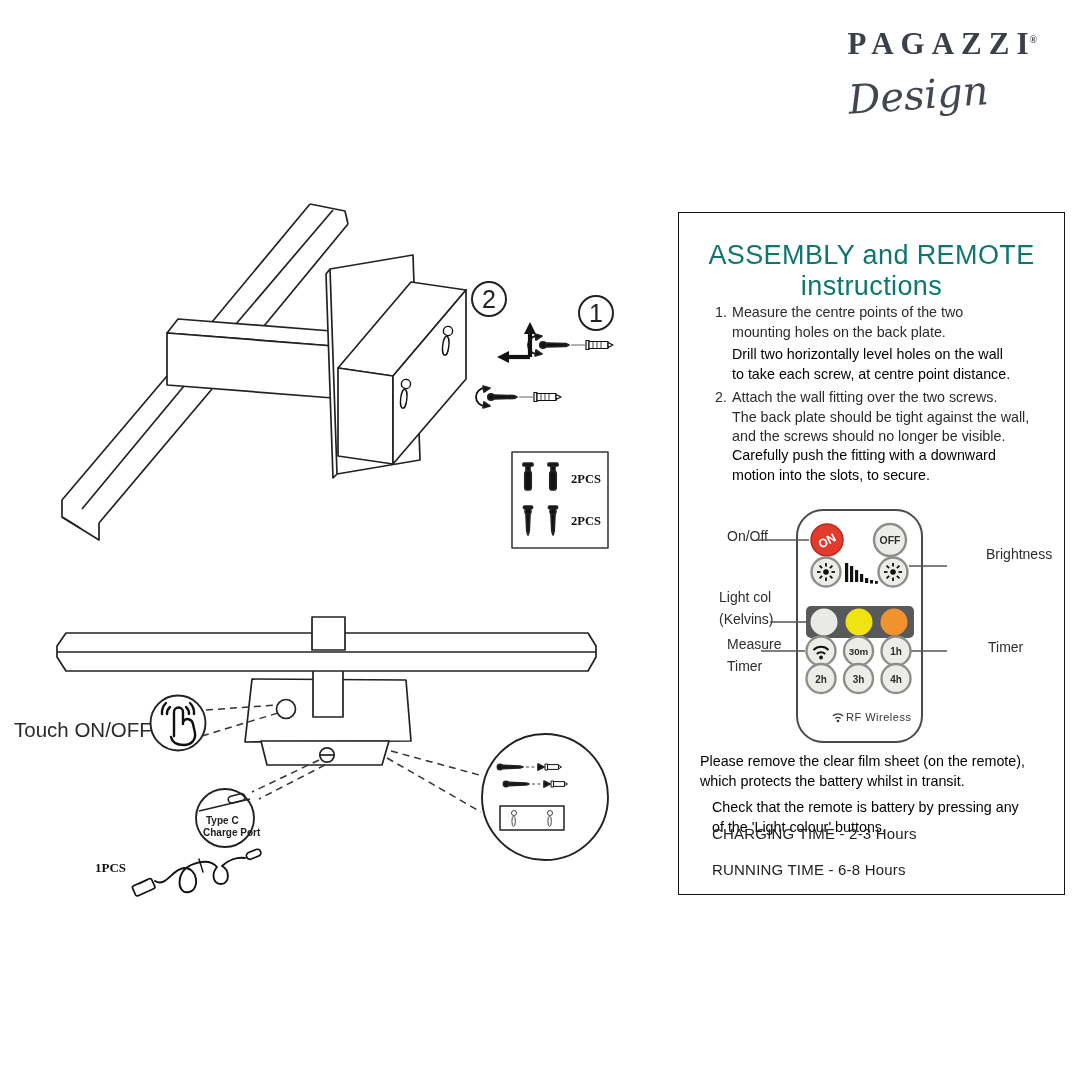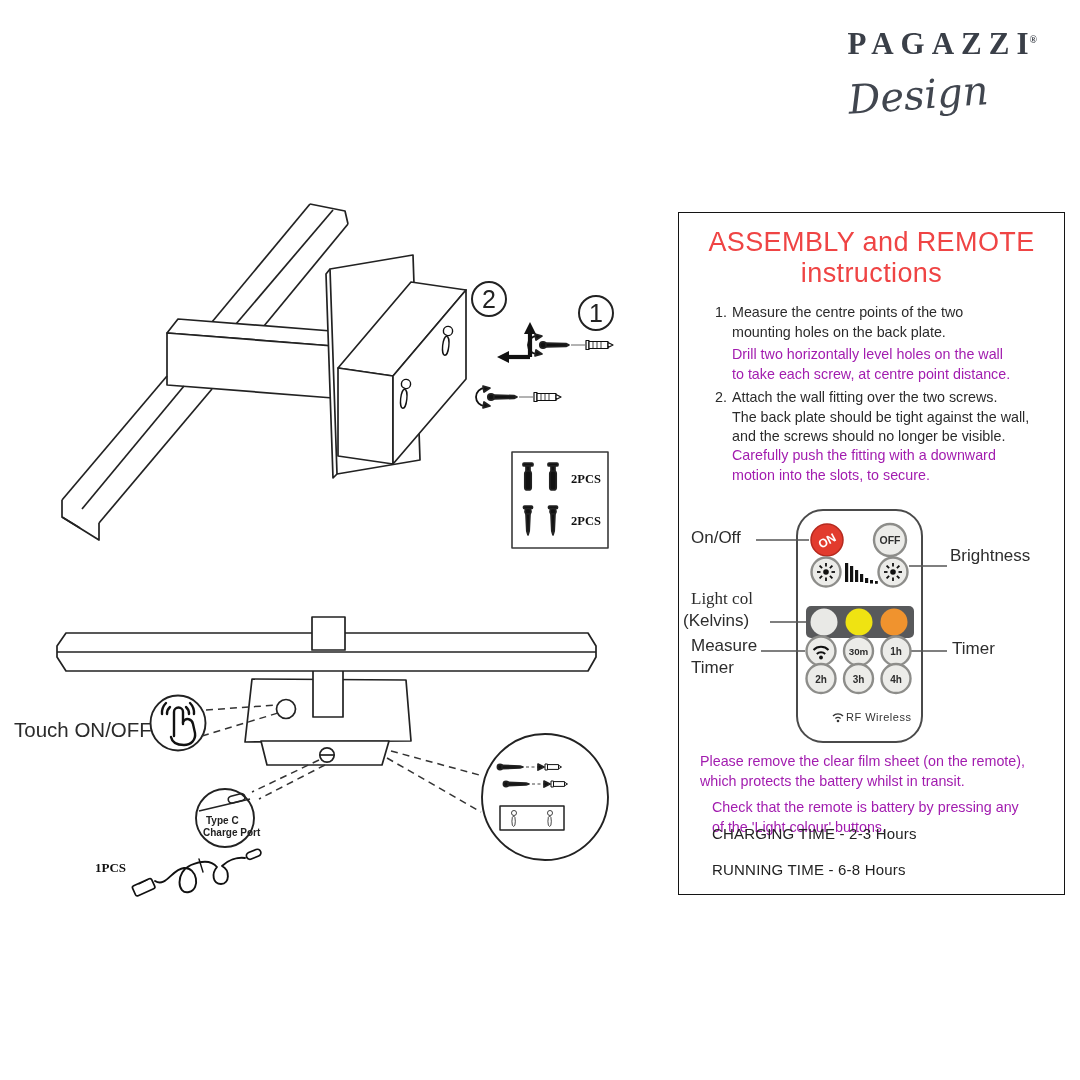--- a/index.html
+++ b/index.html
@@ -9,28 +9,28 @@
   
   .logo{top:26px;right:36px;display:flex;align-items:baseline;gap:10px;z-index:1;flex-direction:column;}
   .logo .word{font-family:"Liberation Serif",serif;font-weight:700;font-size:31px;
               letter-spacing:7px;color:#3a3f48;}
   .logo .reg{font-size:10px;vertical-align:super;color:#3a3f48;margin-left:-6px;}
   .logo .script{font-family:"DejaVu Serif",serif;font-style:italic;font-size:40px;
                 color:#41464f;transform:rotate(-4deg);}
   
   .panel{left:678px;top:212px;width:385px;height:681px;border:1.6px solid #141414;
          background:transparent;z-index:1;}
-  .panel .title{margin-top:14px;text-align:center;font-size:27px;line-height:1.16;
-                font-weight:500;color:#ef4444;letter-spacing:.4px;}
+  .panel .title{margin-top:27px;text-align:center;font-size:27px;line-height:1.16;
+                font-weight:500;color:#0f766e;letter-spacing:.4px;}
   .ptxt{position:absolute;font-size:14.3px;line-height:1.38;font-weight:500;
-        white-space:pre-line;color:#a21caf;}
+        white-space:pre-line;color:#000000;}
   .step{position:absolute;display:flex;font-size:14.3px;line-height:1.38;font-weight:500;}
   .step .num{width:17px;flex:none;}
   .step .body{white-space:pre-line;}
-  .rlabel{position:absolute;font-size:17px;font-weight:500;color:#2d2d2d;line-height:1.1;}
+  .rlabel{position:absolute;font-size:14px;font-weight:500;color:#2d2d2d;line-height:1.1;margin-left:36px;}
   .times{position:absolute;font-size:15px;font-weight:500;letter-spacing:.2px;color:#222;}
   
   svg.art{position:absolute;left:0;top:0;z-index:2;}
   svg text{font-family:"Liberation Sans",sans-serif;}
   .serifsm{font-family:"Liberation Serif",serif;font-weight:700;}
 </style>
 </head>
 <body>
 
 <div class="abs logo">
@@ -56,21 +56,21 @@
     <span class="num">2.</span>
     <span class="body">Attach the wall fitting over the two screws.
 The back plate should be tight against the wall,
 and the screws should no longer be visible.</span>
   </div>
   <div class="ptxt" style="left:53px;top:233px;">Carefully push the fitting with a downward
 motion into the slots, to secure.</div>
 
   <div class="rlabel" style="left:12px;top:316px;">On/Off</div>
   <div class="rlabel" style="left:271px;top:334px;">Brightness</div>
-  <div class="rlabel" style="left:12px;top:377px;font-family:Liberation Serif, serif;">Light col</div>
+  <div class="rlabel" style="left:4px;top:377px;">Light col</div>
   <div class="rlabel" style="left:4px;top:399px;">(Kelvins)</div>
   <div class="rlabel" style="left:12px;top:424px;">Measure</div>
   <div class="rlabel" style="left:12px;top:446px;">Timer</div>
   <div class="rlabel" style="left:273px;top:427px;">Timer</div>
 
   <div class="ptxt" style="left:21px;top:539px;">Please remove the clear film sheet (on the remote),
 which protects the battery whilst in transit.</div>
   <div class="ptxt" style="left:33px;top:585px;">Check that the remote is battery by pressing any
 of the 'Light colour' buttons.</div>
   <div class="times" style="left:33px;top:612px;">CHARGING TIME - 2-3 Hours</div>

